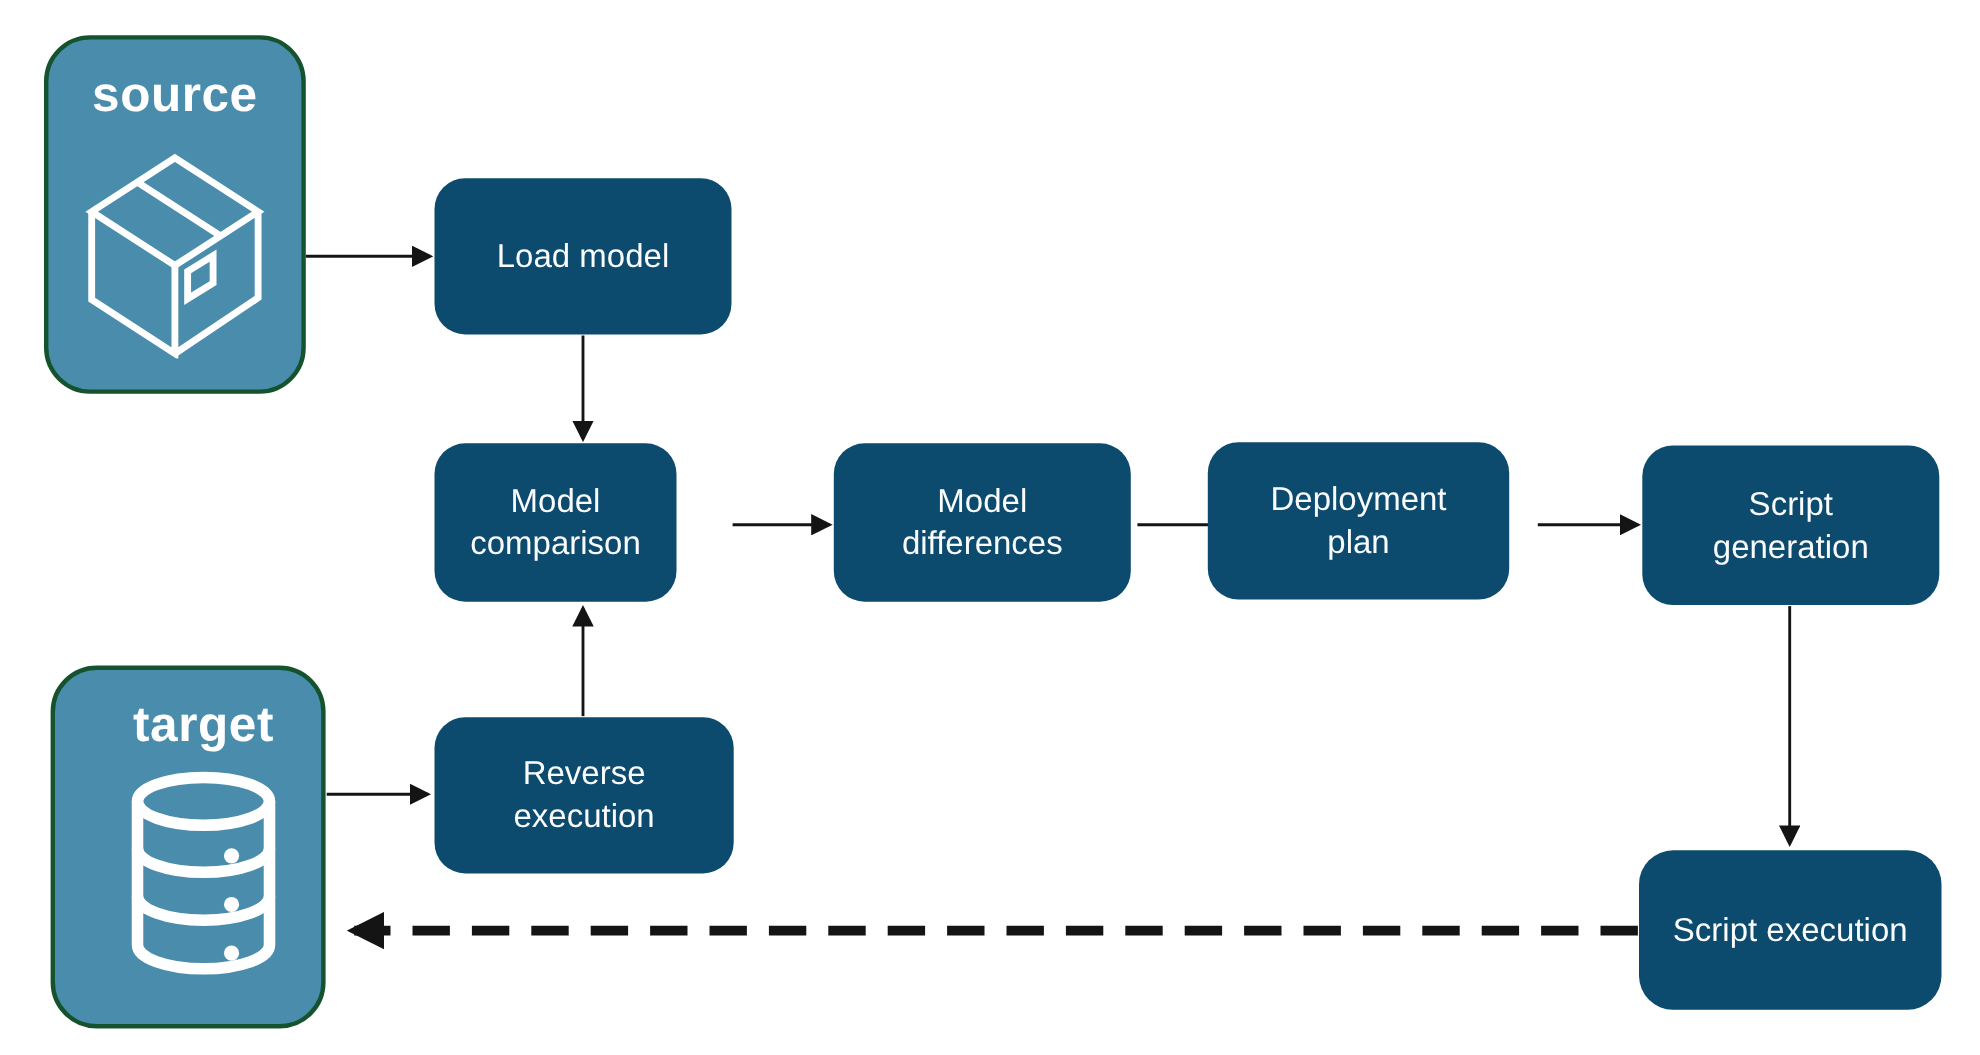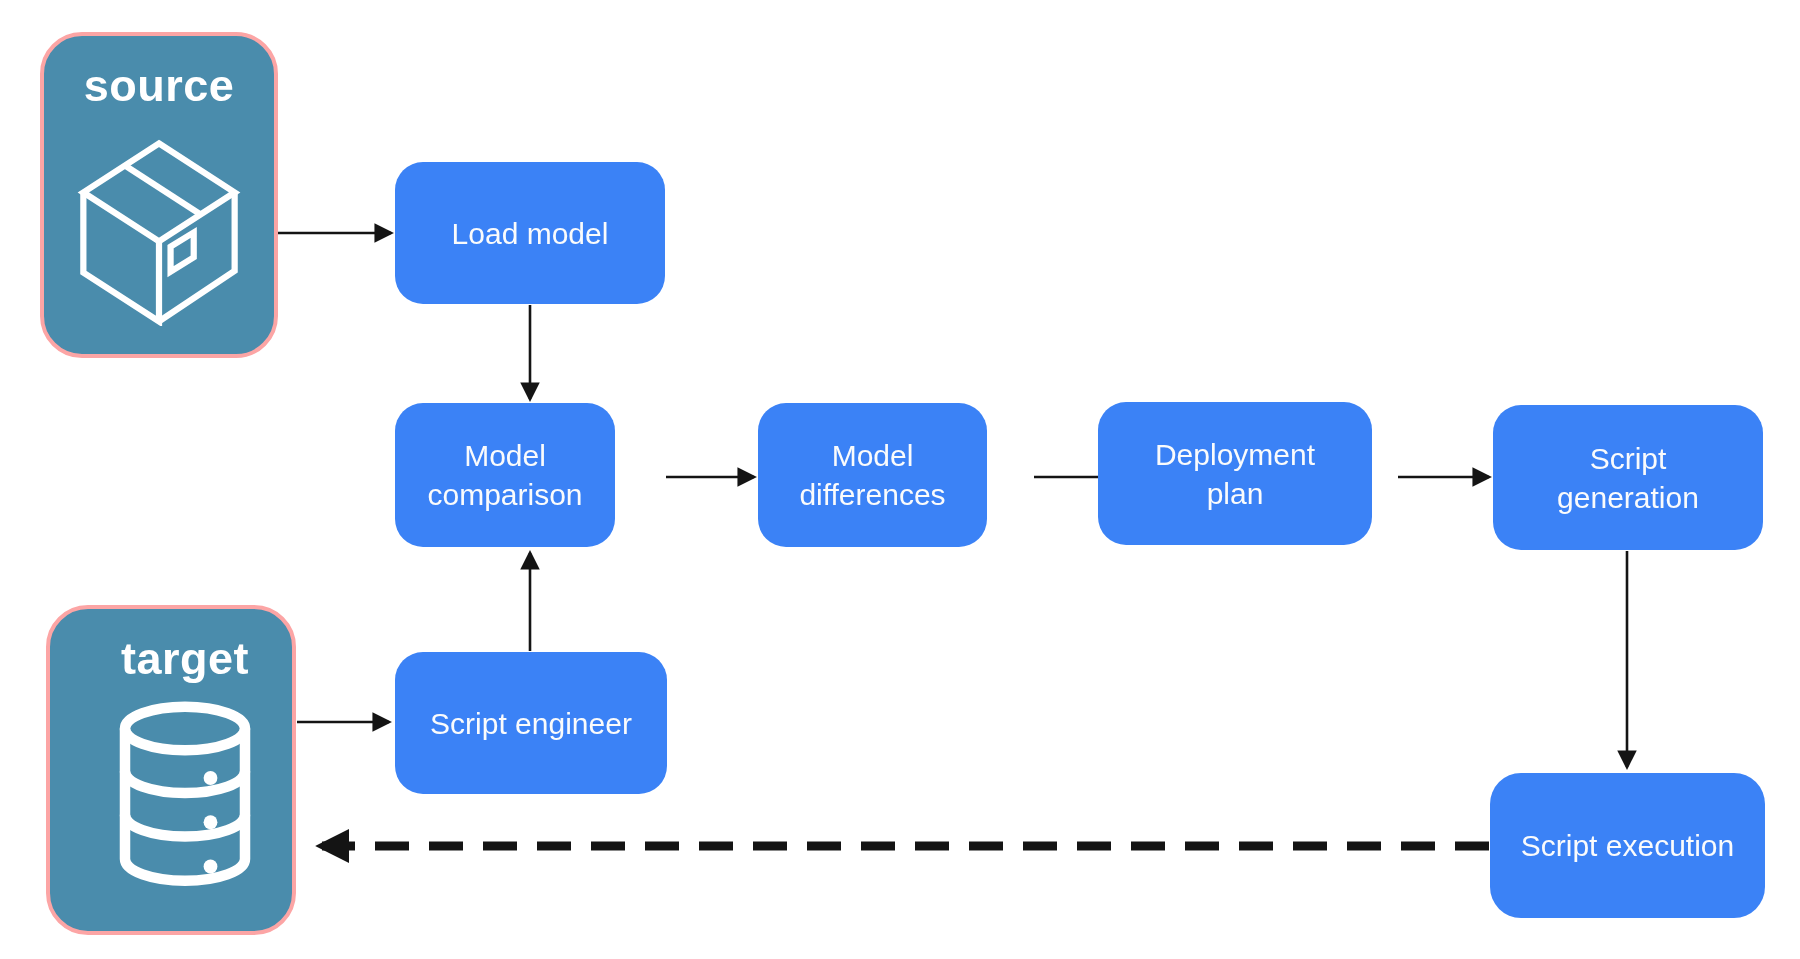--- a/index.html
+++ b/index.html
@@ -15,34 +15,34 @@
     background: #ffffff;
   }
   .arrow-layer {
     position: absolute; left: 0; top: 0;
     width: 1800px; height: 959px;
     pointer-events: none;
   }
   
   .process-node {
     position: absolute;
-    background: #3b82f6;
+    background: #0c4a6e;
     border-radius: 28px;
     display: flex; align-items: center; justify-content: center;
     text-align: center;
     color: #FAFBFC;
     font-size: 30px;
     line-height: 1.3;
     padding: 10px 28px;
   }
   
   .endpoint-node {
     position: absolute;
     background: #4A8CAC;
-    border: 4px solid #fca5a5;
+    border: 4px solid #14532d;
     border-radius: 42px;
     display: flex; flex-direction: column; align-items: center;
     color: #ffffff;
   }
   .endpoint-label {
     font-size: 45px;
     font-weight: bold;
     margin-top: 24px;
     letter-spacing: 0.5px;
   }
@@ -51,21 +51,21 @@
     fill: none;
     stroke: #ffffff;
     stroke-width: 7;
     stroke-miterlimit: 10;
   }
   
   #node-source            { left: 40px;   top: 32px;  width: 238px; height: 326px; }
   #node-target            { left: 46px;   top: 605px; width: 250px; height: 330px; padding-left: 28px; }
   #node-load-model        { left: 395px;  top: 162px; width: 270px; height: 142px; }
   #node-model-comparison  { left: 395px;  top: 403px; width: 220px; height: 144px; }
-  #node-model-differences { left: 758px;  top: 403px; width: 229px; height: 144px; text-align: center; }
+  #node-model-differences { left: 758px;  top: 403px; width: 270px; height: 144px; text-align: center; }
   #node-deployment-plan   { left: 1098px; top: 402px; width: 274px; height: 143px; }
   #node-script-generation { left: 1493px; top: 405px; width: 270px; height: 145px; }
   #node-reverse-engineer  { left: 395px;  top: 652px; width: 272px; height: 142px; }
   #node-script-execution  { left: 1490px; top: 773px; width: 275px; height: 145px; border-radius: 31px; }
 </style>
 </head>
 <body>
 
 <div class="canvas">
 
@@ -139,20 +139,20 @@
 
   <div class="process-node" id="node-deployment-plan">
     <span>Deployment plan</span>
   </div>
 
   <div class="process-node" id="node-script-generation">
     <span>Script generation</span>
   </div>
 
   <div class="process-node" id="node-reverse-engineer">
-    <span>Script engineer</span>
+    <span>Reverse execution</span>
   </div>
 
   <div class="process-node" id="node-script-execution">
     <span>Script execution</span>
   </div>
 
 </div>
 
 </body></html>

